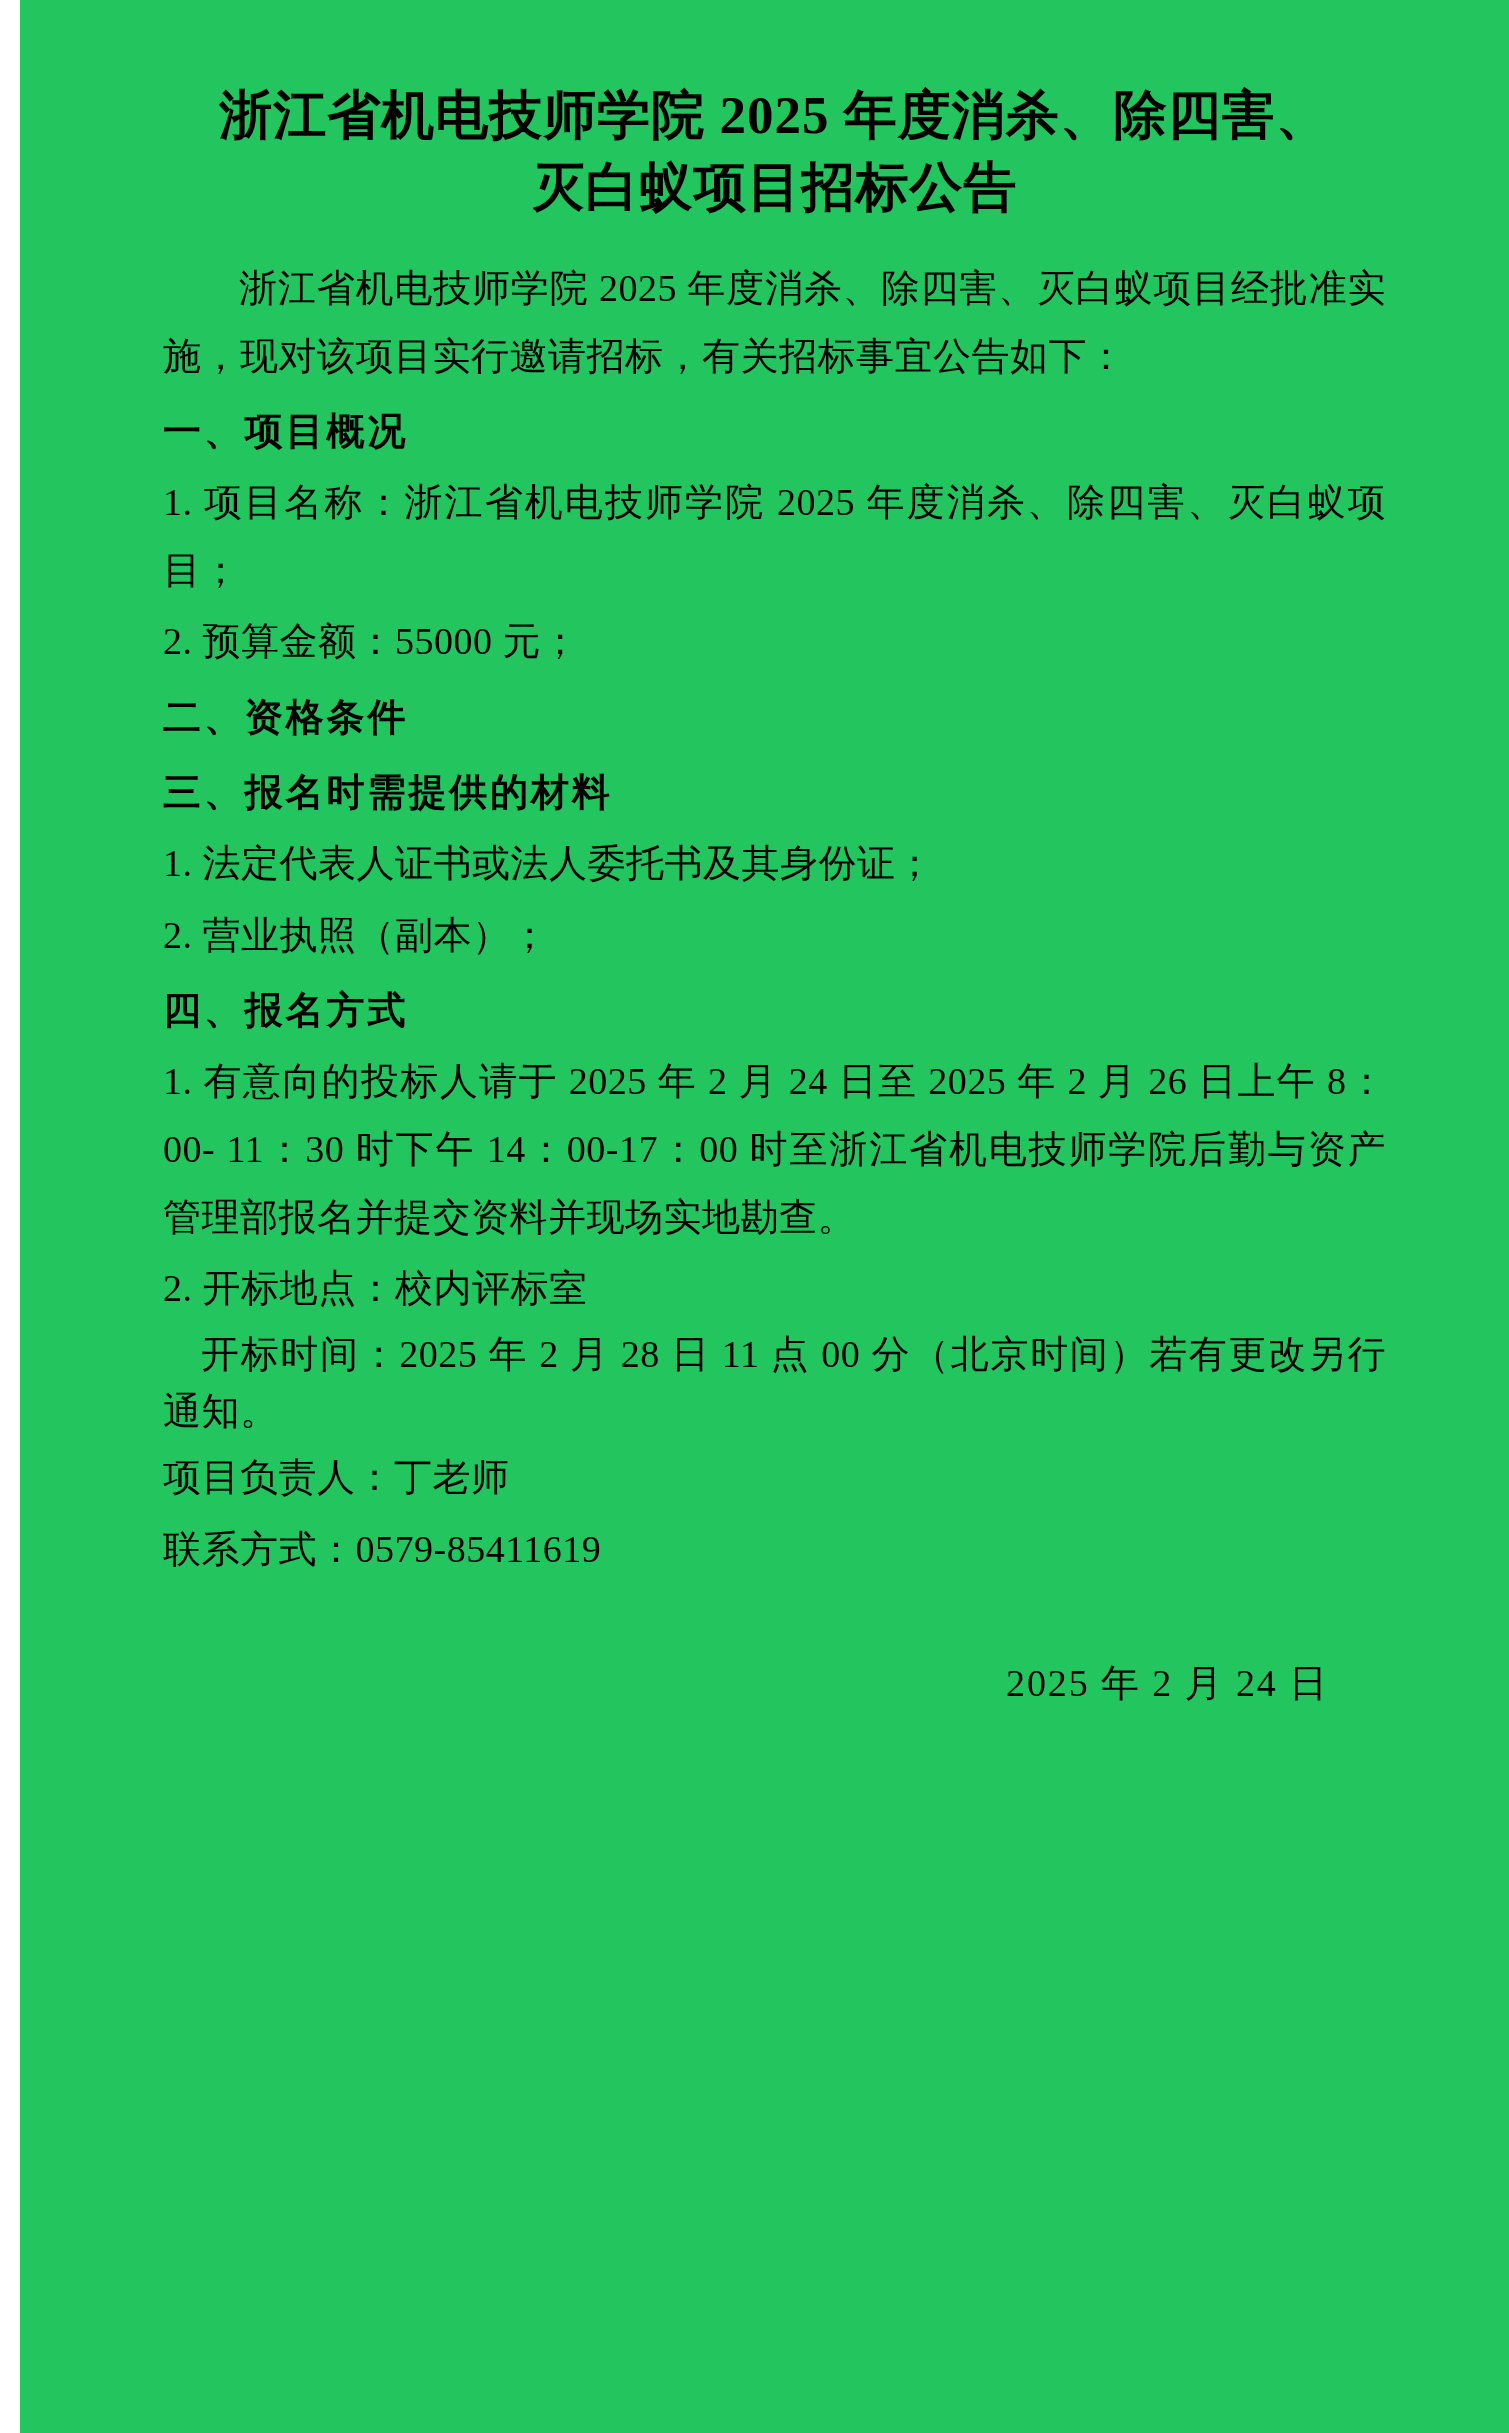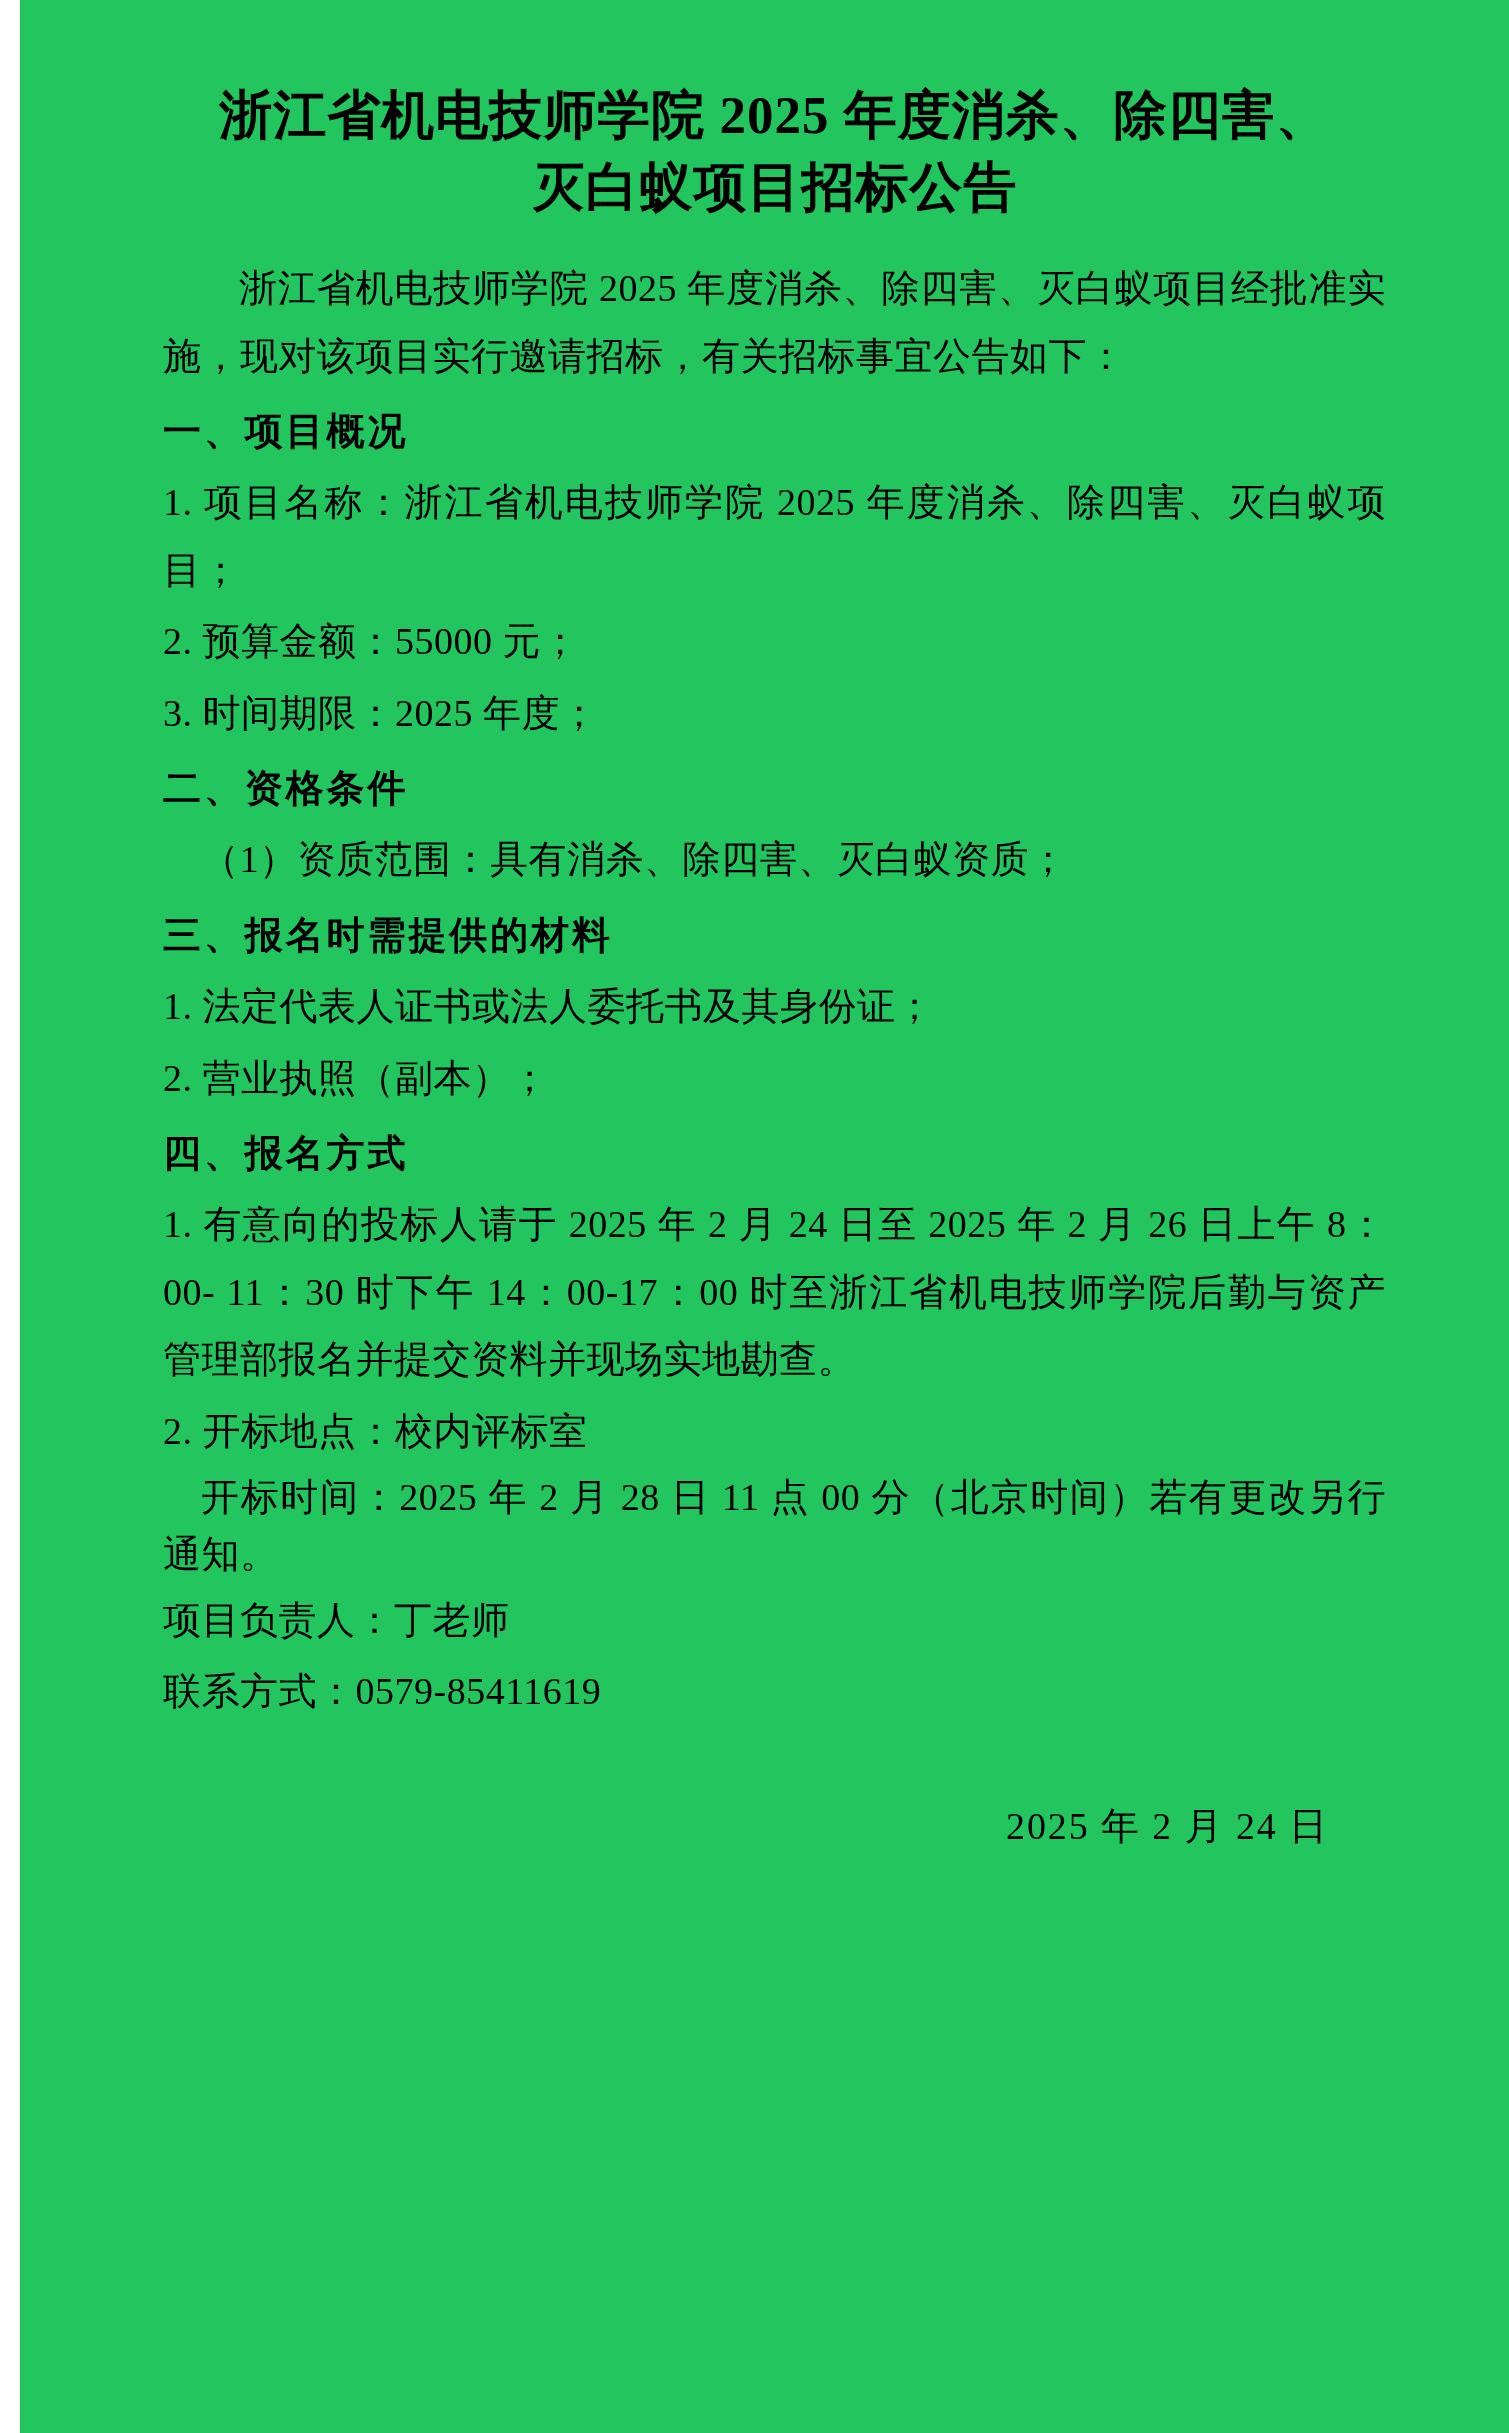--- a/index.html
+++ b/index.html
@@ -69,24 +69,22 @@
 
   <h1 class="doc-title">浙江省机电技师学院 2025 年度消杀、除四害、灭白蚁项目招标公告</h1>
 
   <div class="body-block">
 
     <p class="para indent">浙江省机电技师学院 2025 年度消杀、除四害、灭白蚁项目经批准实施，现对该项目实行邀请招标，有关招标事宜公告如下：</p>
 
     <p class="para section-head">一、项目概况</p>
     <p class="para">1. 项目名称：浙江省机电技师学院 2025 年度消杀、除四害、灭白蚁项目；</p>
     <p class="para">2. 预算金额：55000 元；</p>
-    <p class="para">3. 时间期限：2025 年度；</p>
 
     <p class="para section-head">二、资格条件</p>
-    <p class="para sub-indent">（1）资质范围：具有消杀、除四害、灭白蚁资质；</p>
 
     <p class="para section-head">三、报名时需提供的材料</p>
     <p class="para">1. 法定代表人证书或法人委托书及其身份证；</p>
     <p class="para">2. 营业执照（副本）；</p>
 
     <p class="para section-head">四、报名方式</p>
     <p class="para">1. 有意向的投标人请于 2025 年 2 月 24 日至 2025 年 2 月 26 日上午 8：00- 11：30 时下午 14：00-17：00 时至浙江省机电技师学院后勤与资产管理部报名并提交资料并现场实地勘查。</p>
     <p class="para">2. 开标地点：校内评标室</p>
     <p class="para sub-indent tight">开标时间：2025 年 2 月 28 日 11 点 00 分（北京时间）若有更改另行通知。</p>
 

